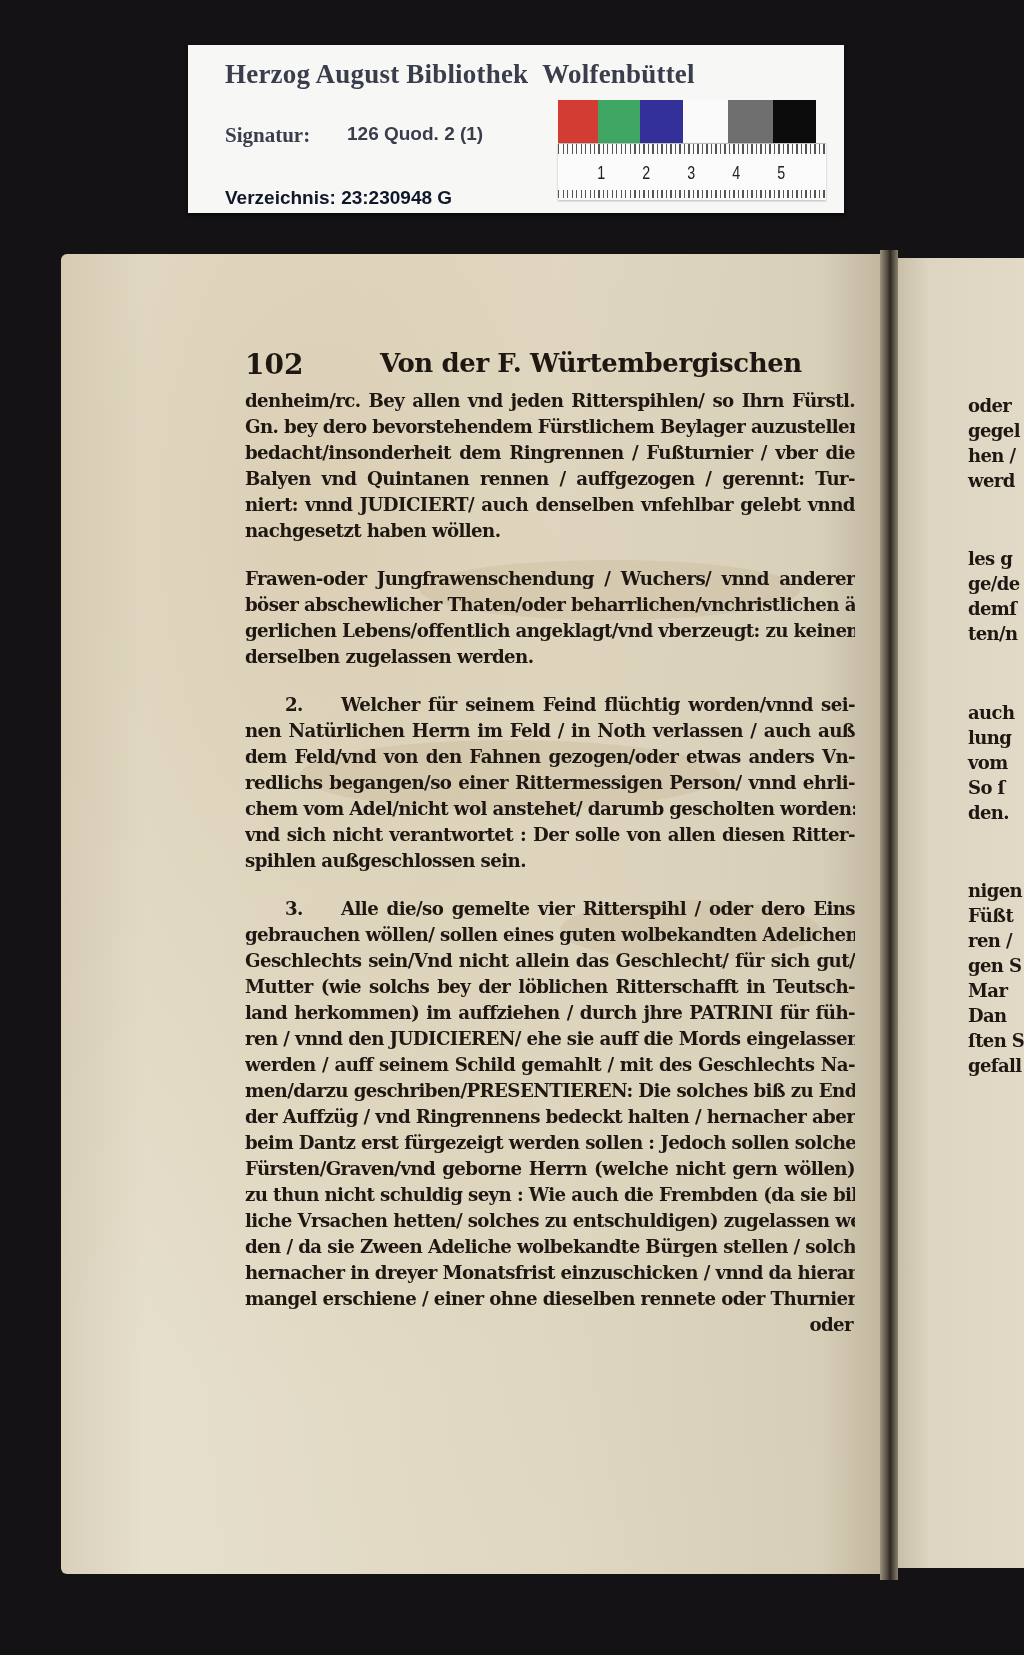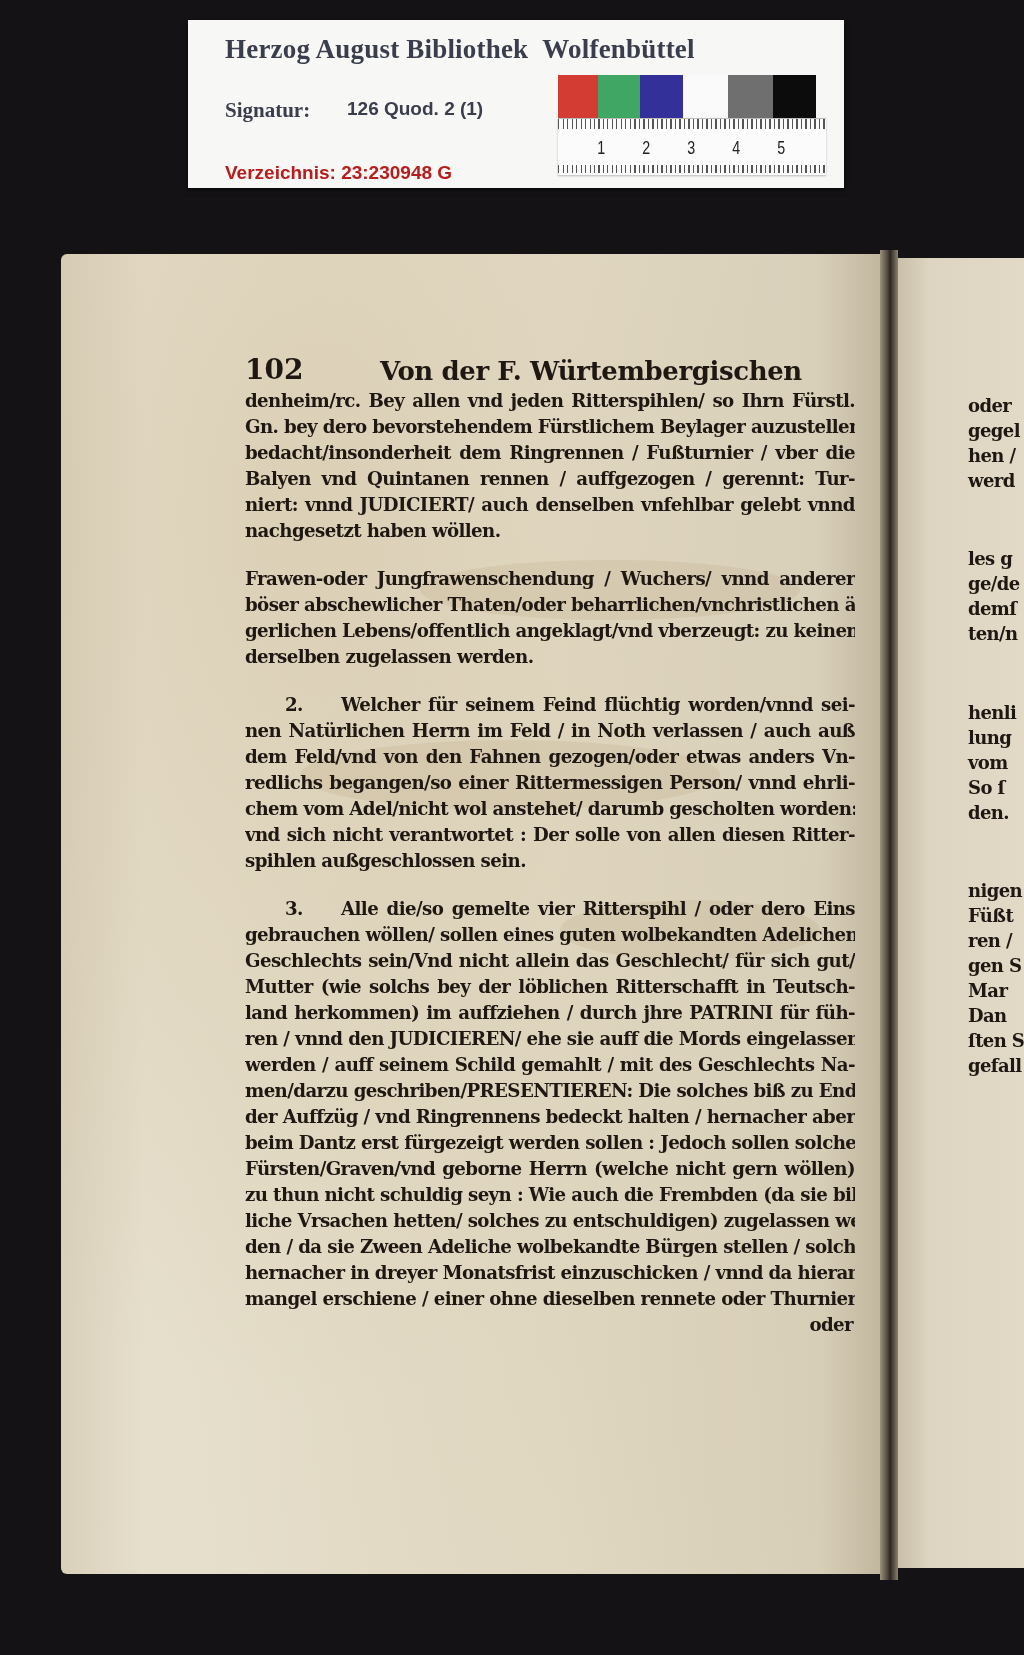--- a/index.html
+++ b/index.html
@@ -12,21 +12,21 @@
     }
     body {
       position: relative;
       font-family: "DejaVu Serif", serif;
     }
 
     
     .card {
       position: absolute;
       left: 188px;
-      top: 20px;
+      top: 45px;
       width: 656px;
       height: 168px;
       background: #f7f7f5;
       box-shadow: 0 2px 4px rgba(0,0,0,0.6);
     }
     .card-title {
       position: absolute;
       left: 37px;
       top: 14px;
       font-family: "Liberation Serif", serif;
@@ -55,21 +55,21 @@
       font-size: 19px;
       color: #3a3e4c;
     }
     .verz {
       position: absolute;
       left: 37px;
       top: 142px;
       font-family: "Liberation Sans", sans-serif;
       font-weight: bold;
       font-size: 19px;
-      color: #b91c1c;
+      color: #0f172a;
       white-space: nowrap;
     }
     .swatches {
       position: absolute;
       left: 370px;
       top: 55px;
       height: 43px;
       display: flex;
     }
     .swatch { height: 43px; }
@@ -139,21 +139,21 @@
       top: 348px;
       width: 610px;
       color: #1e1712;
       font-family: "DejaVu Serif", serif;
       font-weight: bold;
       font-size: 18.2px;
       letter-spacing: -0.6px;
     }
     .running-head {
       display: flex;
-      align-items: flex-end;
+      align-items: flex-start;
       height: 38px;
       margin-bottom: 2px;
     }
     .page-num {
       font-size: 28px;
       width: 135px;
       letter-spacing: 0;
     }
     .head-title {
       font-size: 26px;
@@ -304,21 +304,21 @@
   <div>hen /</div>
   <div>werd</div>
 </div>
 <div class="right-frag" style="top:546px;">
   <div>les g</div>
   <div>ge/de</div>
   <div>demſ</div>
   <div>ten/n</div>
 </div>
 <div class="right-frag" style="top:700px;">
-  <div>henli</div>
+  <div>auch</div>
   <div>lung</div>
   <div>vom</div>
   <div>So ſ</div>
   <div>den.</div>
 </div>
 <div class="right-frag" style="top:878px;">
   <div>nigen</div>
   <div>Füßt</div>
   <div>ren /</div>
   <div>gen S</div>

